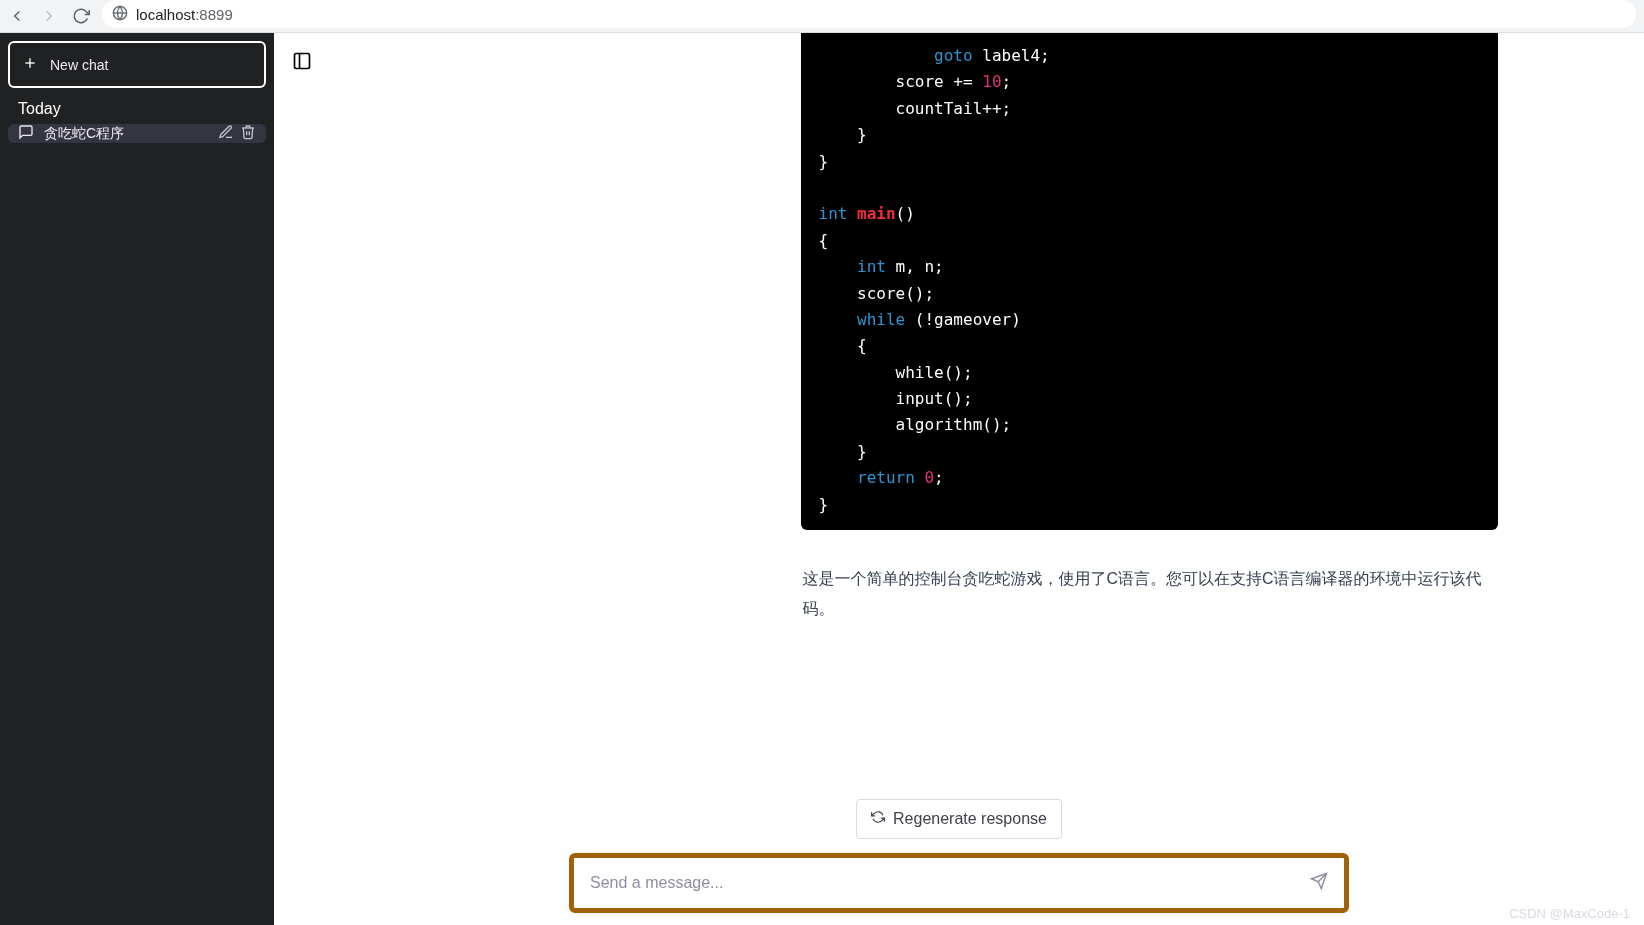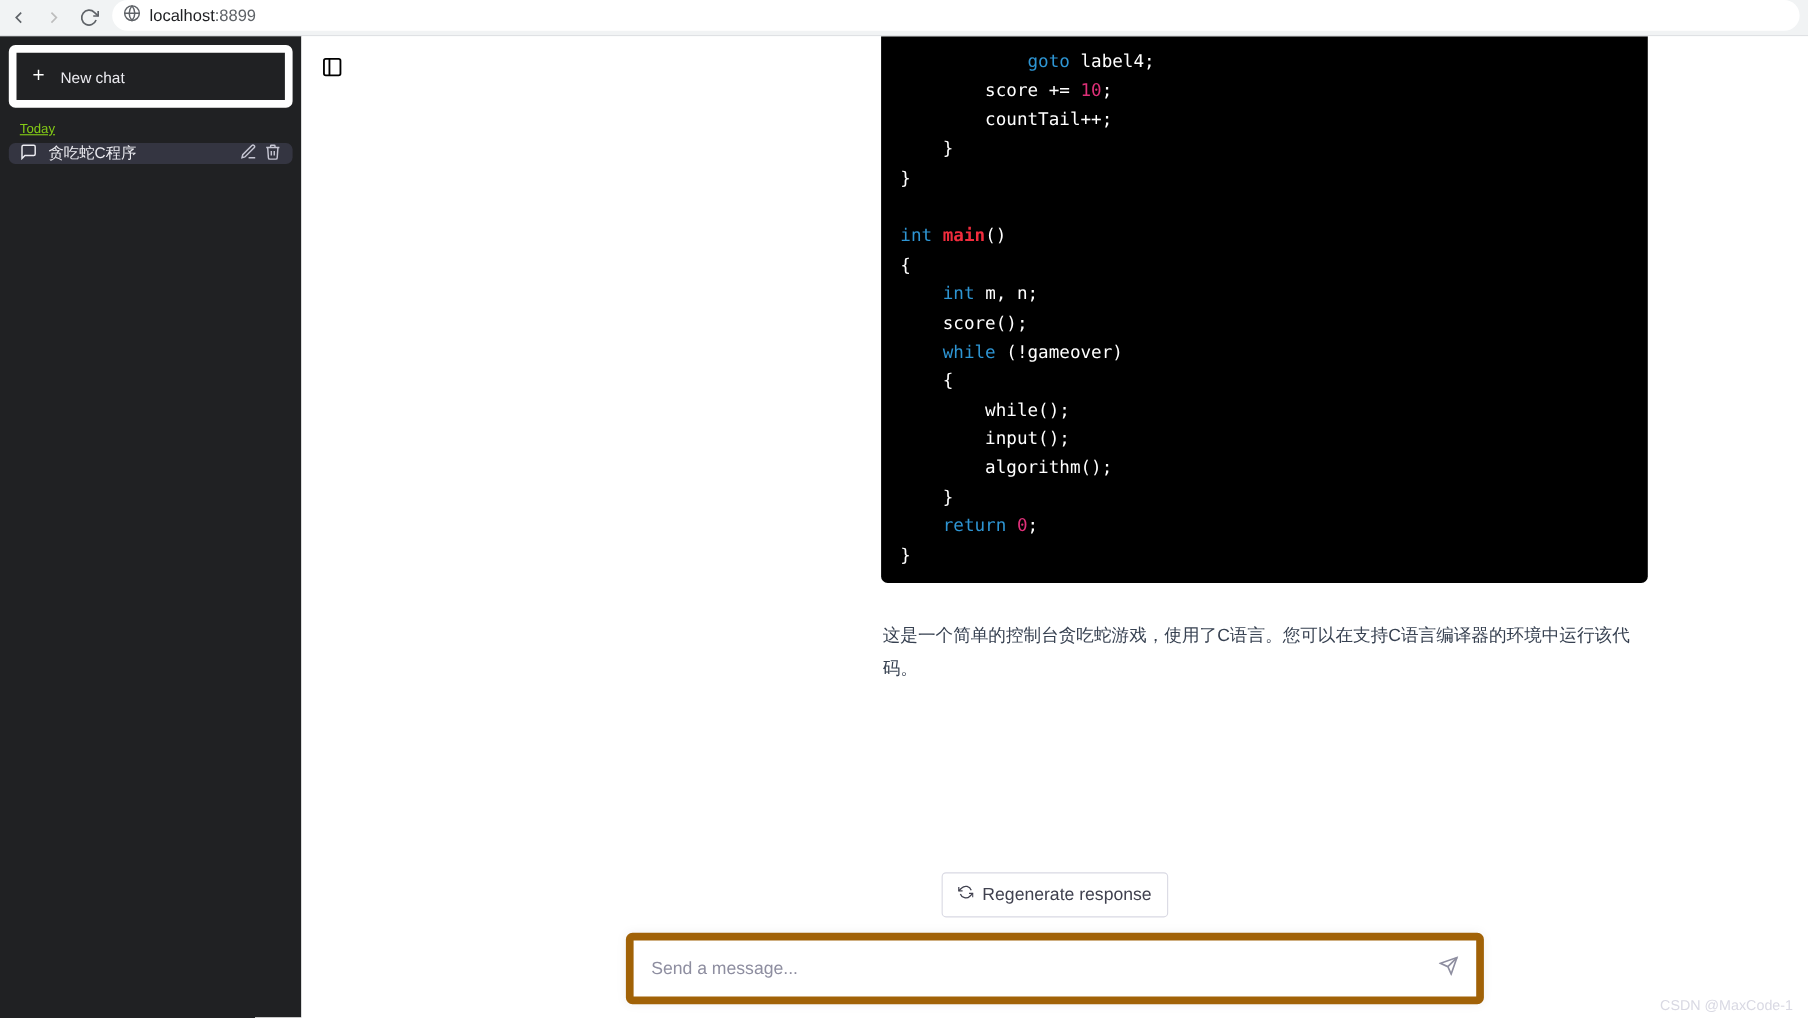--- a/index.html
+++ b/index.html
@@ -6,42 +6,42 @@
 body { font-family: -apple-system, BlinkMacSystemFont, "Segoe UI", Helvetica, Arial, sans-serif; overflow: hidden; }
 .browser-bar { height: 33px; background: #f1f3f4; display: flex; padding: 0 8px; gap: 12px; border-bottom: 1px solid #dadce0; }
 .nav-icons { display: flex; align-items: center; gap: 14px; }
 .nav-icon { display: flex; align-items: center; justify-content: center; cursor: pointer; }
 .nav-icon svg { stroke: #5f6368; }
 .nav-icon.disabled svg { stroke: #bdbdbd; }
 .url-bar { flex: 1; height: 28px; background: #fff; border-radius: 14px; display: flex; align-items: center; padding: 0 10px; gap: 8px; color: #202124; font-size: 15px; }
 .url-text .port { color: #5f6368; }
 .app { display: flex; height: calc(100vh - 33px); }
 .sidebar { width: 274px; background: #202123; color: #ececf1; padding: 8px; display: flex; flex-direction: column; }
-.new-chat { border: 7px solid #ffffff; border-radius: 6px; padding: 12px; display: flex; align-items: center; gap: 12px; cursor: pointer; font-size: 14px; }
-.section-label { color: #84cc16; font-size: 12px; padding: 12px 10px 6px; text-decoration: underline; }
+.new-chat { border: 2px solid #ffffff; border-radius: 6px; padding: 12px; display: flex; align-items: center; gap: 12px; cursor: pointer; font-size: 14px; }
+.section-label { color: #ffffff; font-size: 16px; padding: 12px 10px 6px; }
 .chat-item { background: #343541; border-radius: 6px; padding: 0 10px; display: flex; align-items: center; gap: 10px; cursor: pointer; font-size: 14px; position: relative; }
 .chat-item .title { flex: 1; white-space: nowrap; overflow: hidden; text-overflow: ellipsis; }
 .chat-actions { display: flex; gap: 6px; }
 .chat-actions svg { stroke: #c5c5d2; }
 .main { flex: 1; background: #fff; position: relative; display: flex; flex-direction: column; }
 .panel-toggle { position: absolute; top: 18px; left: 18px; cursor: pointer; }
 .panel-toggle svg { stroke: #000; }
 .content-area { flex: 1; overflow: hidden; display: flex; flex-direction: column; align-items: center; }
 .message-container { width: 100%; display: flex; justify-content: center; }
 .message-inner { width: 697px; margin-left: 380px; }
 .code-block { background: #000; border-radius: 0 0 6px 6px; padding: 10px 18px 12px; font-family: "Consolas", "Monaco", monospace; font-size: 16px; line-height: 1.65; color: #fff; white-space: pre; }
 .kw { color: #2e95d3; }
 .fn { color: #f22c3d; font-weight: bold; }
 .num { color: #df3079; }
 .type { color: #2e95d3; }
 .paragraph { color: #374151; font-size: 16px; line-height: 1.9; margin-top: 34px; padding: 0 2px; }
 .bottom-area { width: 100%; display: flex; flex-direction: column; align-items: center; padding-bottom: 12px; }
 .regen-btn { border: 1px solid #d9d9e3; background: #fff; border-radius: 4px; padding: 10px 14px; display: flex; align-items: center; gap: 8px; font-size: 16px; color: #40414f; cursor: pointer; margin-bottom: 14px; }
 .regen-btn svg { stroke: #40414f; }
-.input-wrap { width: 780px; border: 7px solid #a16207; border-radius: 6px; background: #fff; box-shadow: 0 0 10px rgba(0,0,0,0.05); display: flex; align-items: center; padding: 14px 16px; }
+.input-wrap { width: 780px; border: 5px solid #a16207; border-radius: 6px; background: #fff; box-shadow: 0 0 10px rgba(0,0,0,0.05); display: flex; align-items: center; padding: 14px 16px; }
 .msg-input { flex: 1; border: none; outline: none; font-size: 16px; color: #8e8ea0; }
 .msg-input::placeholder { color: #8e8ea0; }
 .send-icon svg { stroke: #8e8ea0; }
 .watermark { position: absolute; bottom: 4px; right: 14px; color: #d9d9e3; font-size: 13px; }
 </style>
 </head>
 <body>
 
 <div class="browser-bar">
   <div class="nav-icons">

